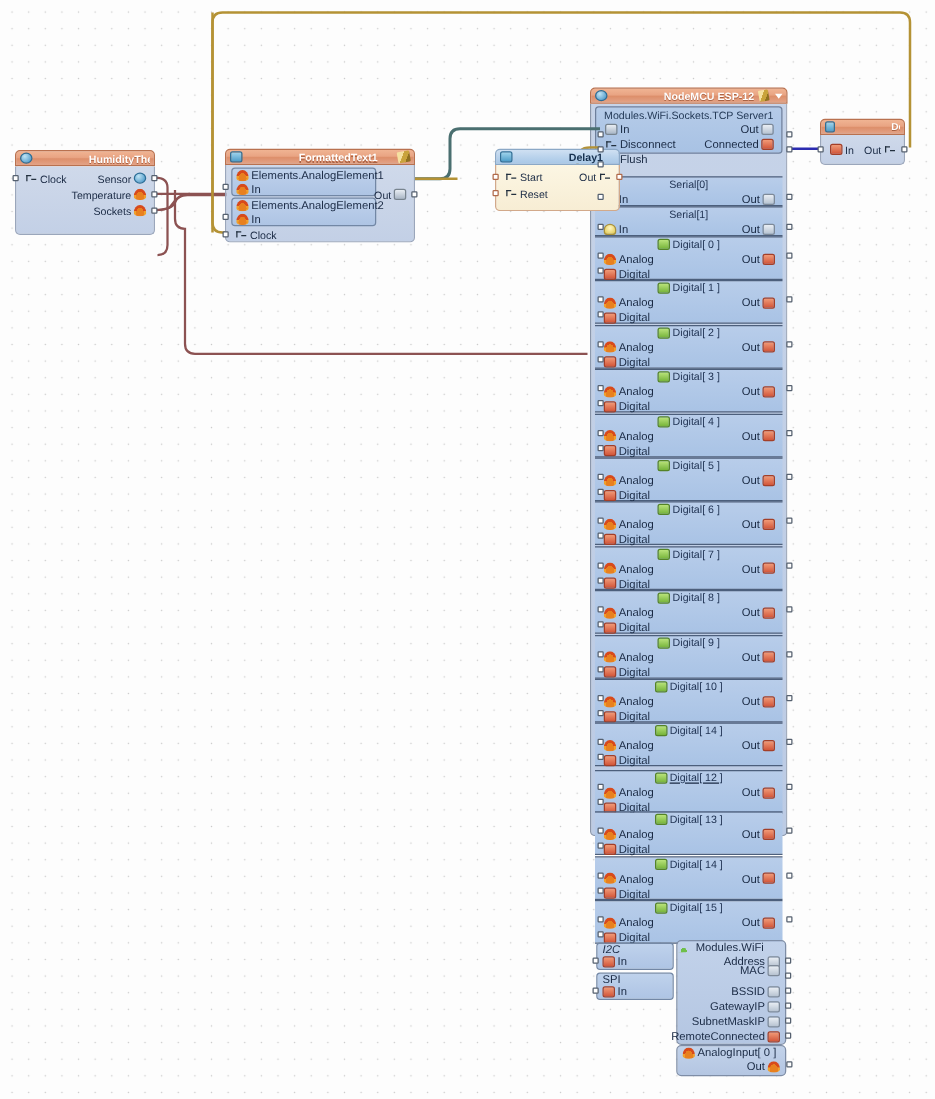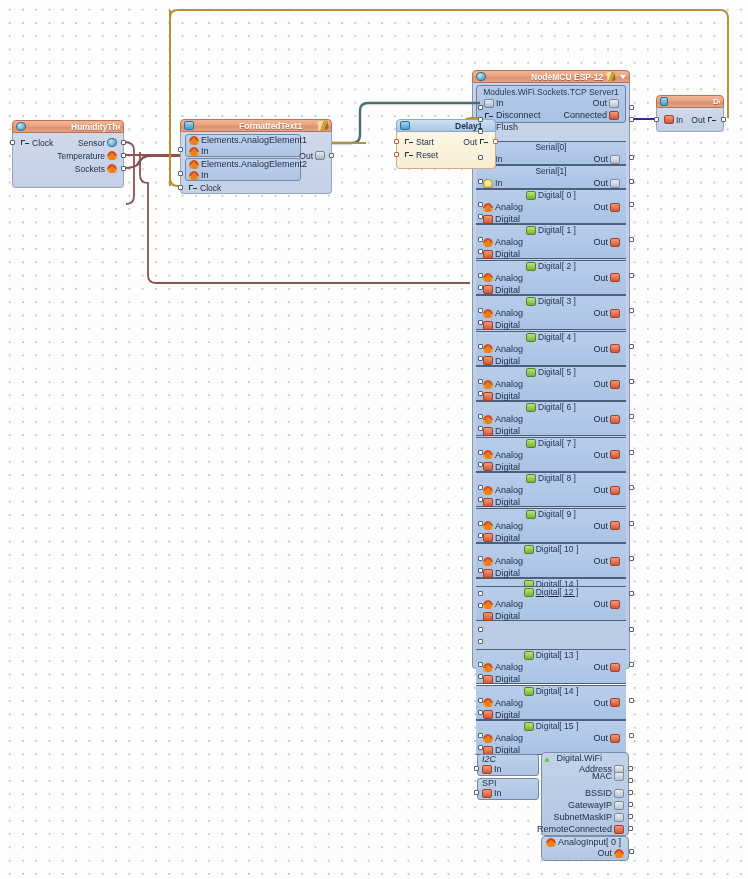--- a/index.html
+++ b/index.html
@@ -566,21 +566,21 @@
             <span class="ic ic-red" style="margin:0;"></span>
           </span>
         </div>
         <div class="secrow">
           <span class="l">
             <span class="ic ic-red"></span>
             <span>Digital</span>
           </span>
         </div>
       </div>
-      <div class="grp-sec" style="top: 503px; height: 35px; text-decoration: underline;">
+      <div class="grp-sec" style="top: 533px; height: 35px; text-decoration: underline;">
         <div class="ctr"><span class="ic ic-green"></span><span>Digital[ 12 ]</span></div>
         <div class="secrow">
           <span class="l">
             <span class="ic ic-flame"></span>
             <span>Analog</span>
           </span>
           <span class="r">
             <span>Out</span>
             <span class="ic ic-red" style="margin:0;"></span>
           </span>
@@ -665,21 +665,21 @@
     <div style="position:absolute;left:4px;top:9px;display:flex;align-items:center;">
       <span class="ic ic-red"></span>
       <span>In</span>
     </div>
   </div>
   <div class="port" style="left:1px; top:707px;"></div>
 
   <div class="panel" style="left:68px; top:669px; width:88px; height:84px;">
     <div class="gtitle lefty">
       <span class="ic ic-wifi"></span>
-      <span>Digital.WiFi</span>
+      <span>Modules.WiFi</span>
     </div>
     <div id="wifi-host">
         <div style="position: absolute; right: 4px; top: 11px; display: flex; align-items: center; gap: 2px;">
           <span>Address</span>
           <span class="ic ic-gray" style="margin:0;"></span>
         </div>
         <div style="position: absolute; right: 4px; top: 18px; display: flex; align-items: center; gap: 2px;">
           <span>MAC</span>
           <span class="ic ic-gray" style="margin:0;"></span>
         </div>

